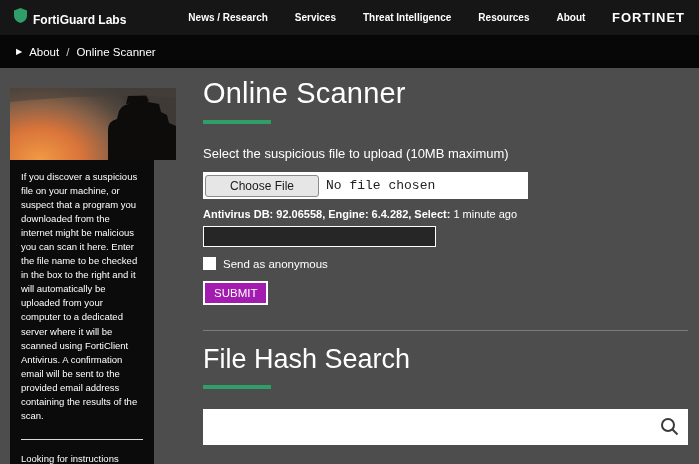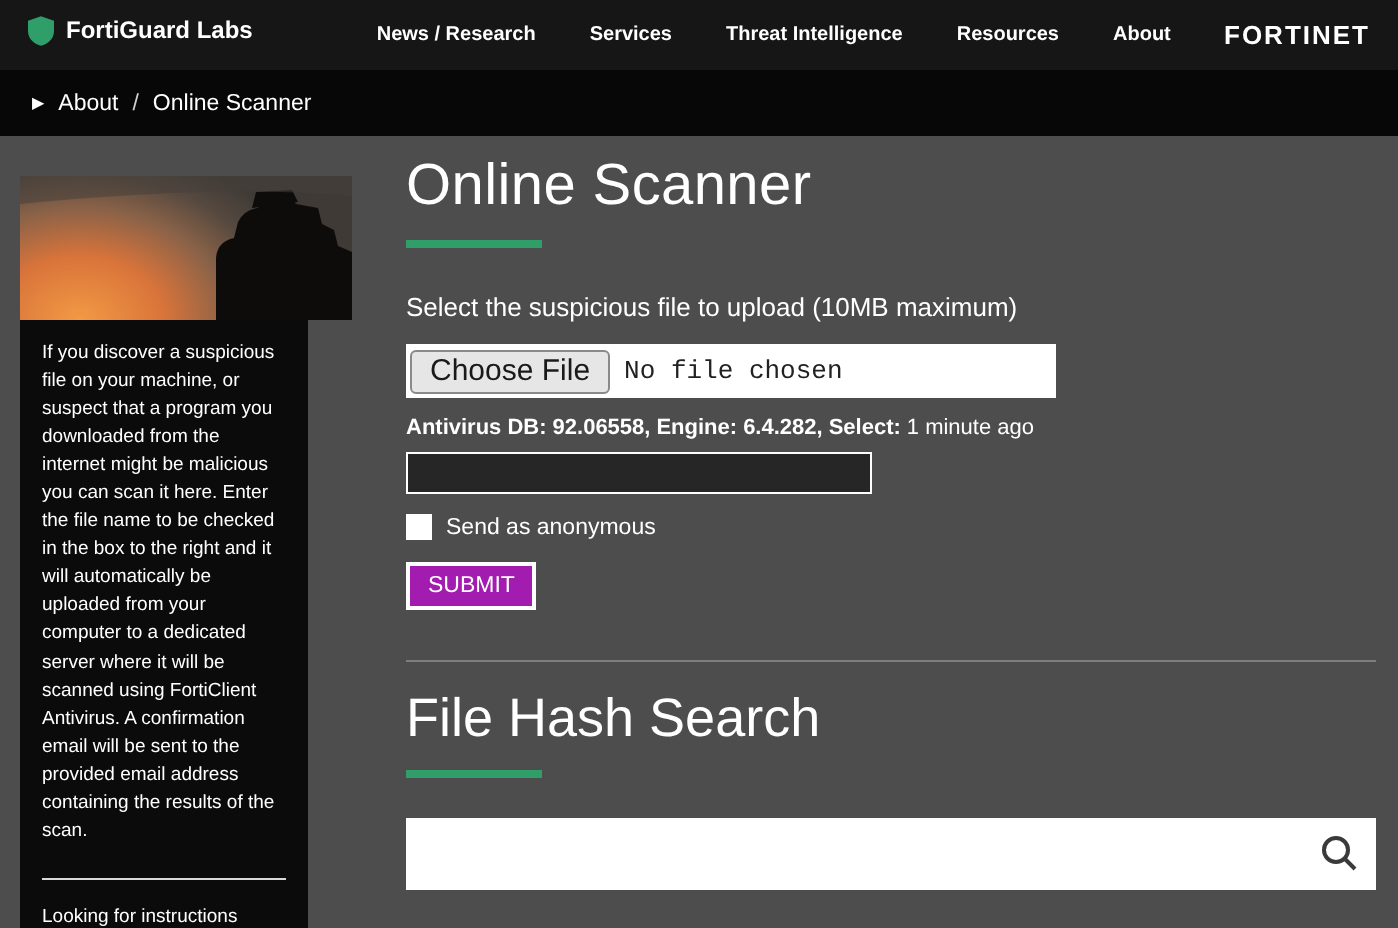--- a/index.html
+++ b/index.html
@@ -11,21 +11,21 @@
     position:relative;
   }
 
   
   .navbar {
     position:absolute; top:0; left:0; width:699px; height:35px;
     background:#161616;
     display:flex; align-items:center;
     padding:0 14px;
   }
-  .brand { display:flex; align-items:flex-start; gap:6px; cursor:pointer; }
+  .brand { display:flex; align-items:flex-end; gap:6px; cursor:pointer; }
   .brand-name { font-size:12px; font-weight:bold; color:#fff; }
   .navbar nav { display:flex; gap:27px; margin-left:62px; }
   .nav-item { font-size:10px; font-weight:600; color:#fff; cursor:pointer; white-space:nowrap; }
   .logo { margin-left:auto; font-size:13px; font-weight:bold; letter-spacing:1px; color:#fff; cursor:pointer; }
 
   
   .breadcrumb-bar {
     position:absolute; top:35px; left:0; width:699px; height:33px;
     background:#070707;
     display:flex; align-items:center; gap:7px;
@@ -75,21 +75,21 @@
 
   .upload-instruction { margin-top:22px; font-size:13px; color:#fff; }
 
   .file-control {
     margin-top:11px; width:325px; height:27px; background:#fff;
     display:flex; align-items:center; cursor:pointer;
   }
   .choose-btn {
     margin-left:2px; height:22px;
     background:#e6e6e6; border:1px solid #8a8a8a; border-radius:3px;
-    padding:0 9px; font-size:15px; color:#1a1a1a;
+    padding:0 24px; font-size:12px; color:#1a1a1a;
     font-family:"Liberation Sans", sans-serif;
     display:flex; align-items:center; cursor:pointer;
   }
   .file-status { font-size:13px; color:#222; margin-left:7px;font-family:Liberation Mono, monospace; }
 
   .av-line { margin-top:9px; font-size:11px; color:#fff; }
   .av-line b { font-weight:bold; }
   .av-line .sp { margin-right:3px; }
 
   .email-label { margin-top:15px; font-size:12px; color:#fff; }

